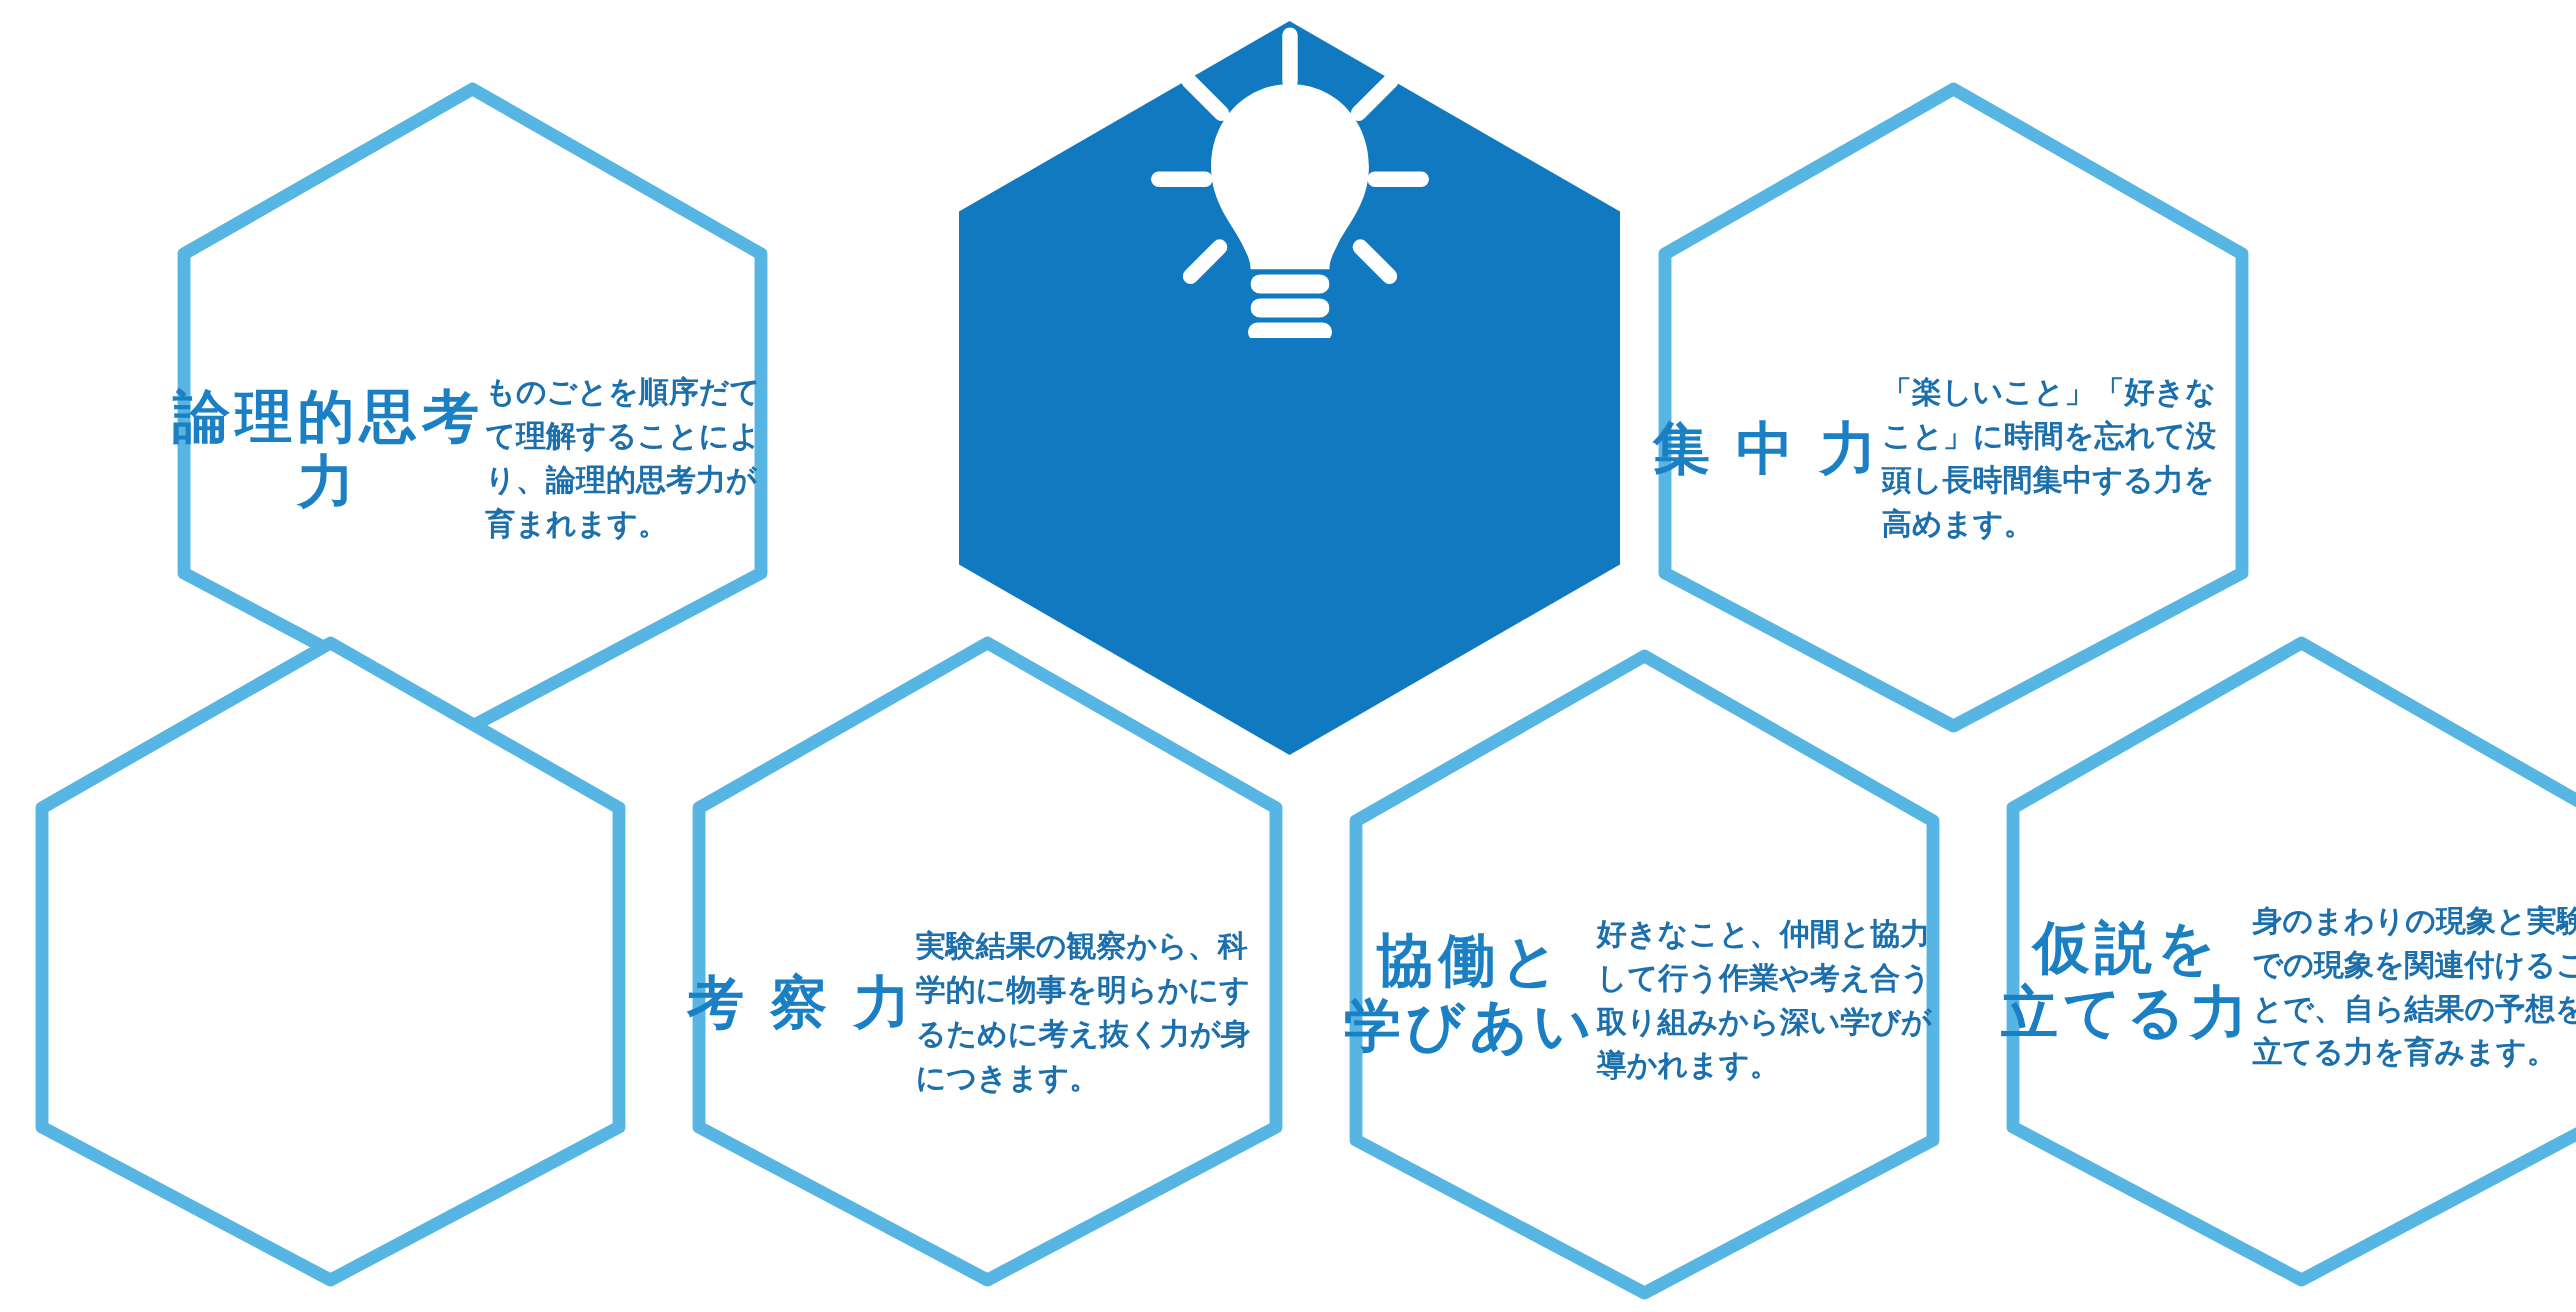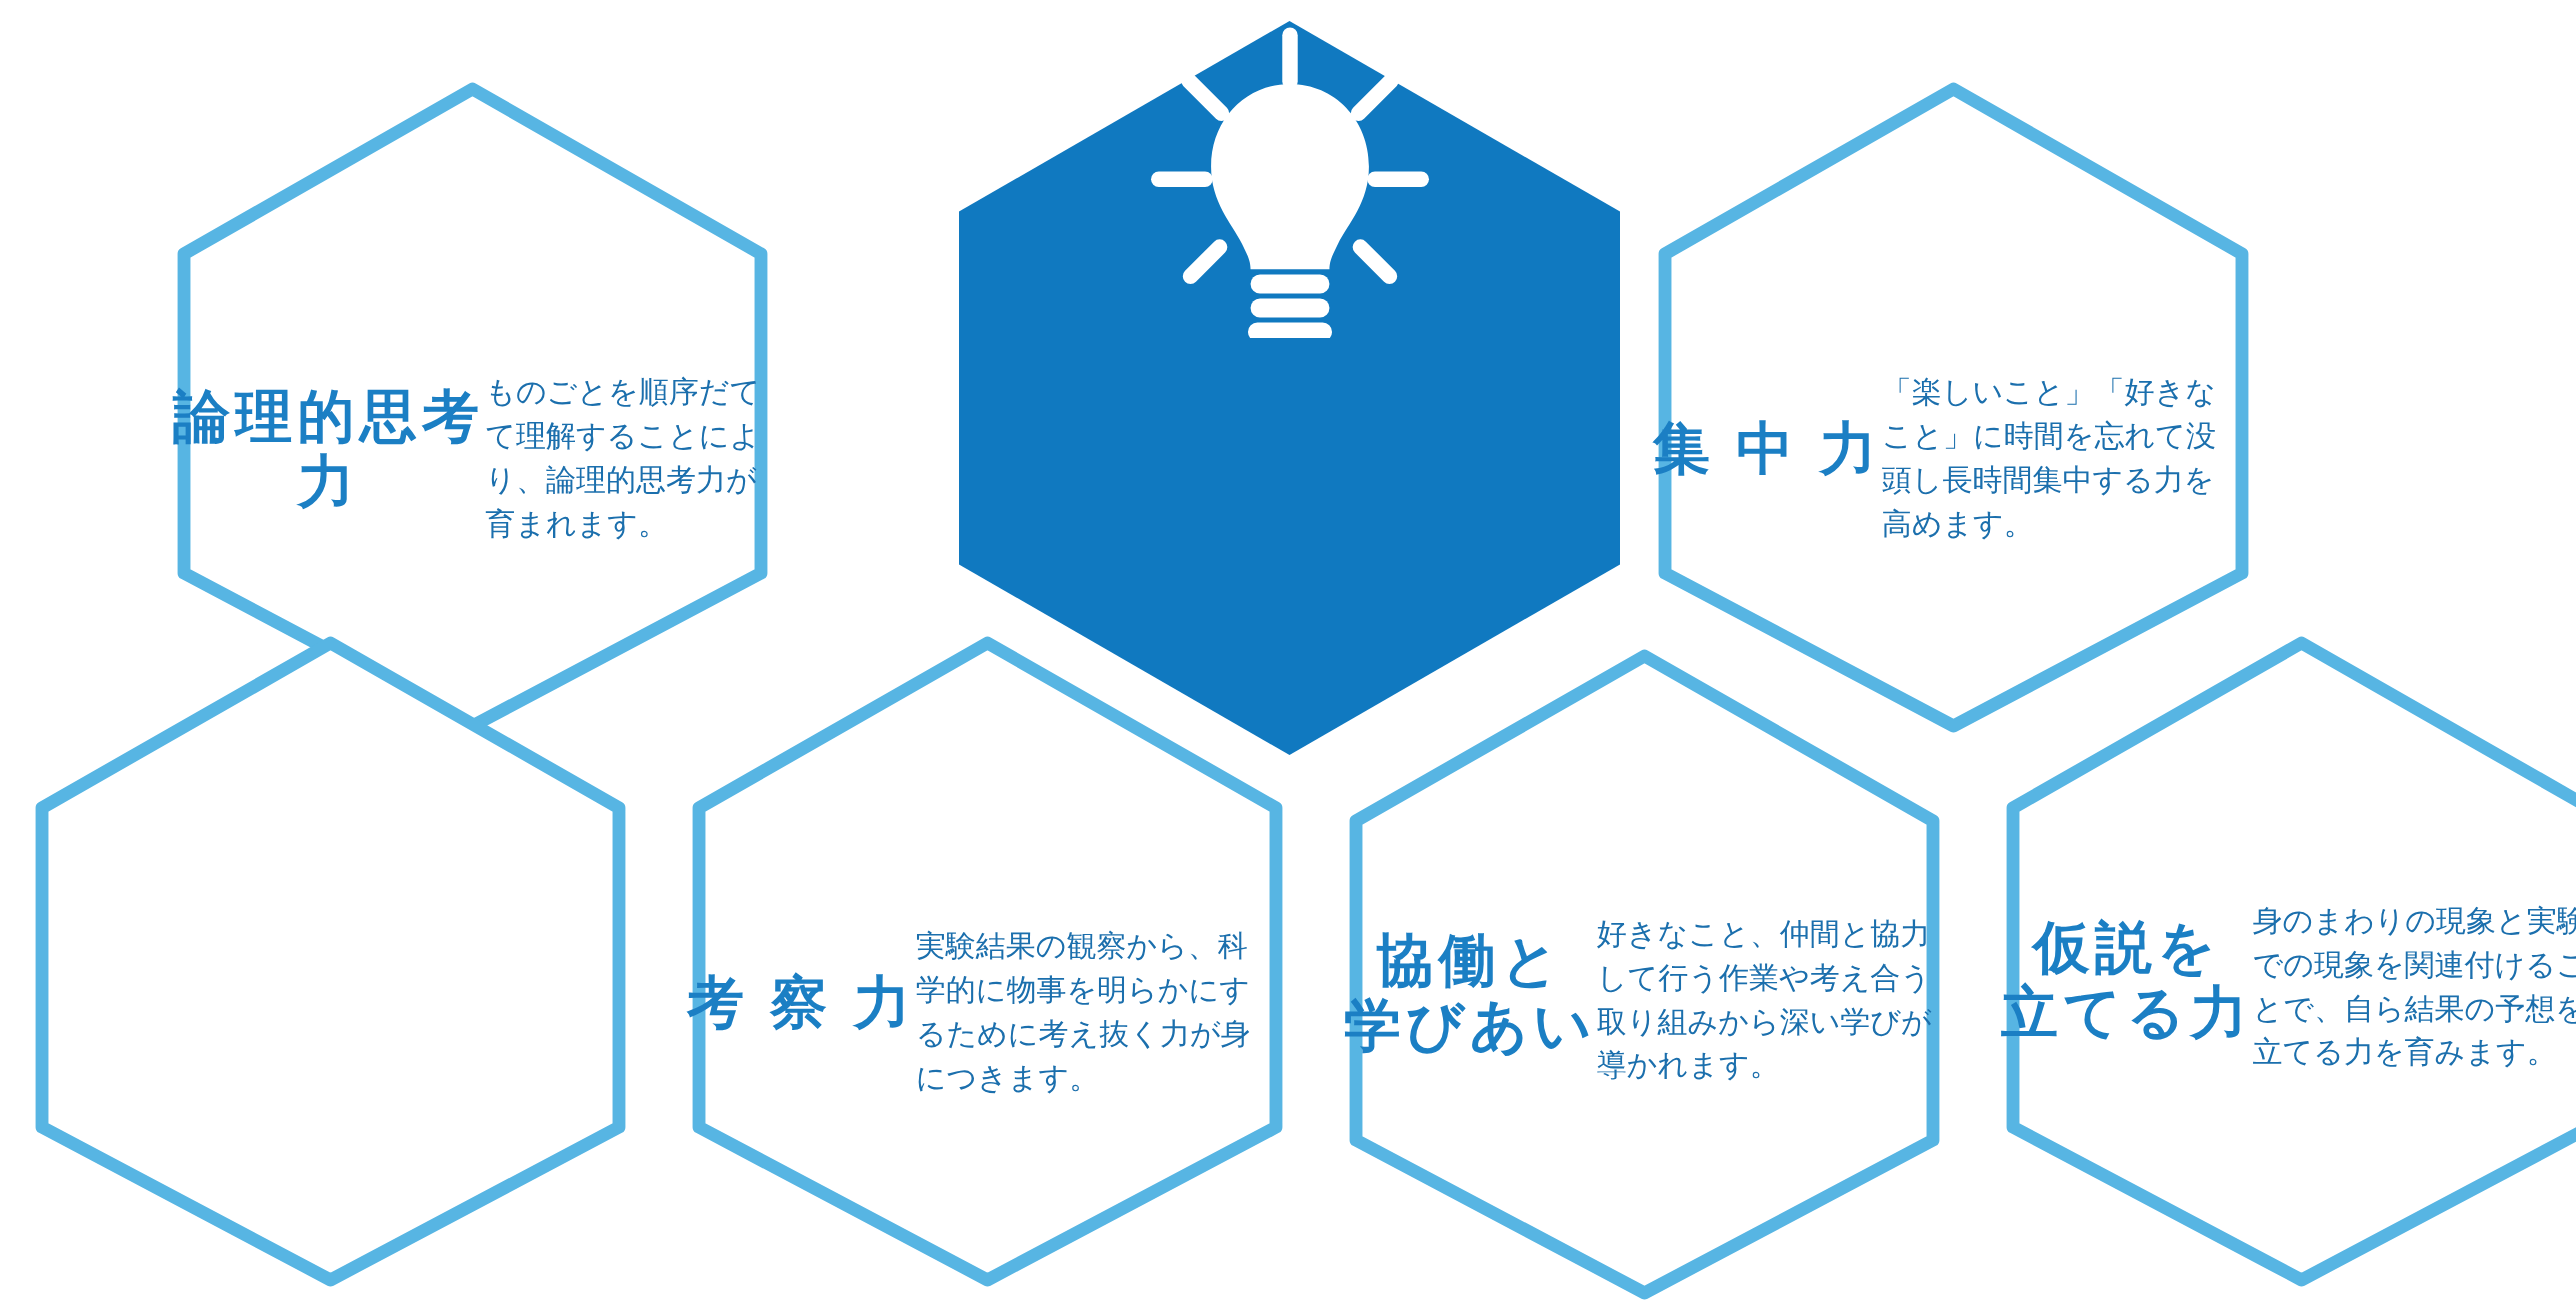--- a/index.html
+++ b/index.html
@@ -62,21 +62,21 @@
     white-space: pre-line;
     margin: 0 0 19px 0;
   }
   .hex-body {
     color: #1b6fad;
     font-size: 30px;
     line-height: 1.46;
     text-align: left;
     width: 343px;
     margin: 0;
-    font-weight: normal;
+    font-weight: bold;
     letter-spacing: 0px;
   }
 
   
   .two-line .hex-title { margin-bottom: 13.7px; }
 
   
   .hex-center {
     position: absolute;
     width: 661px;

